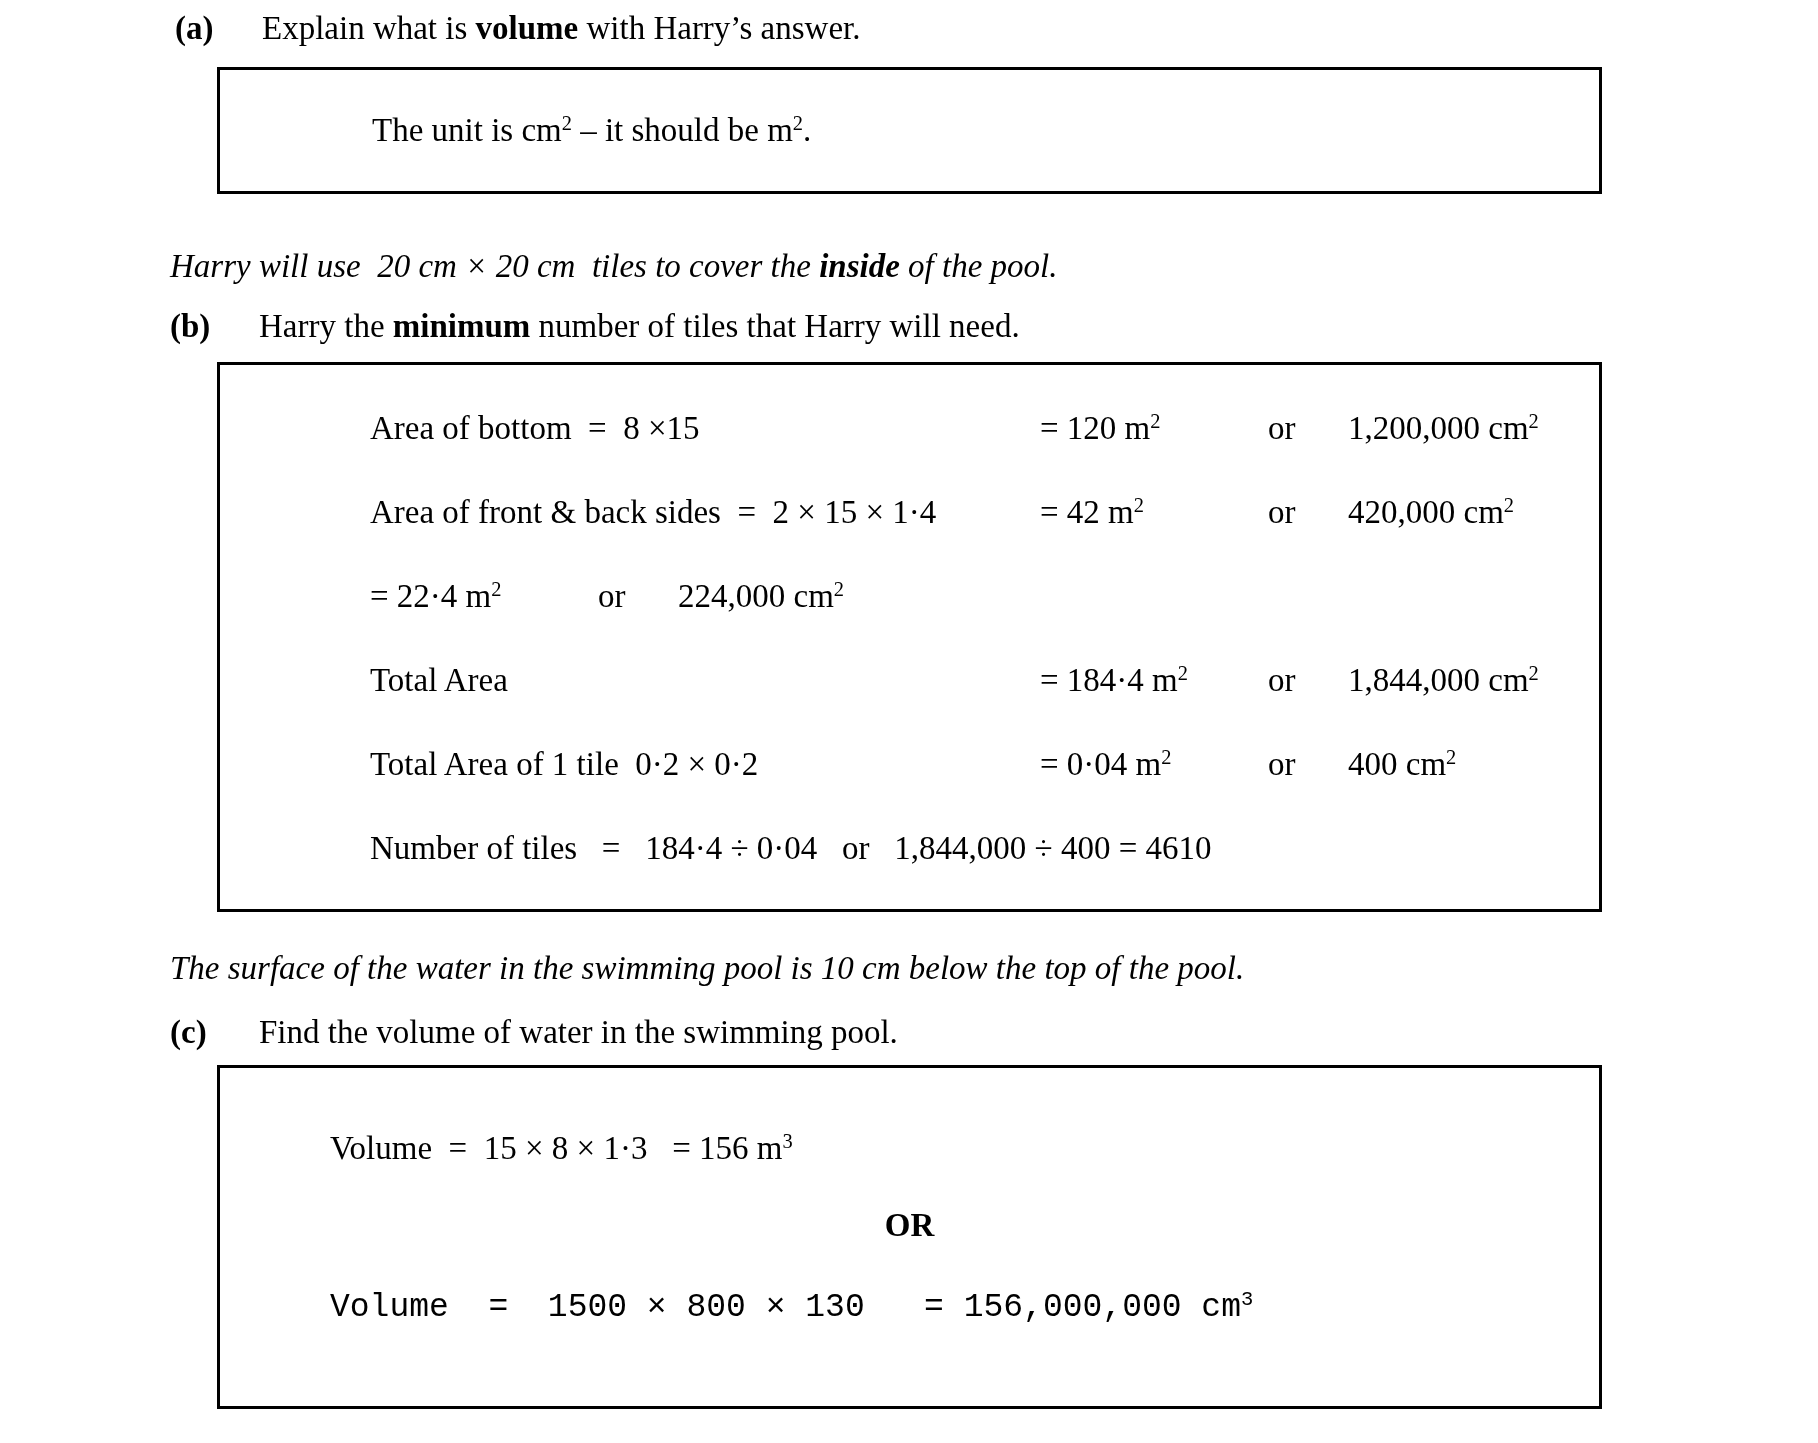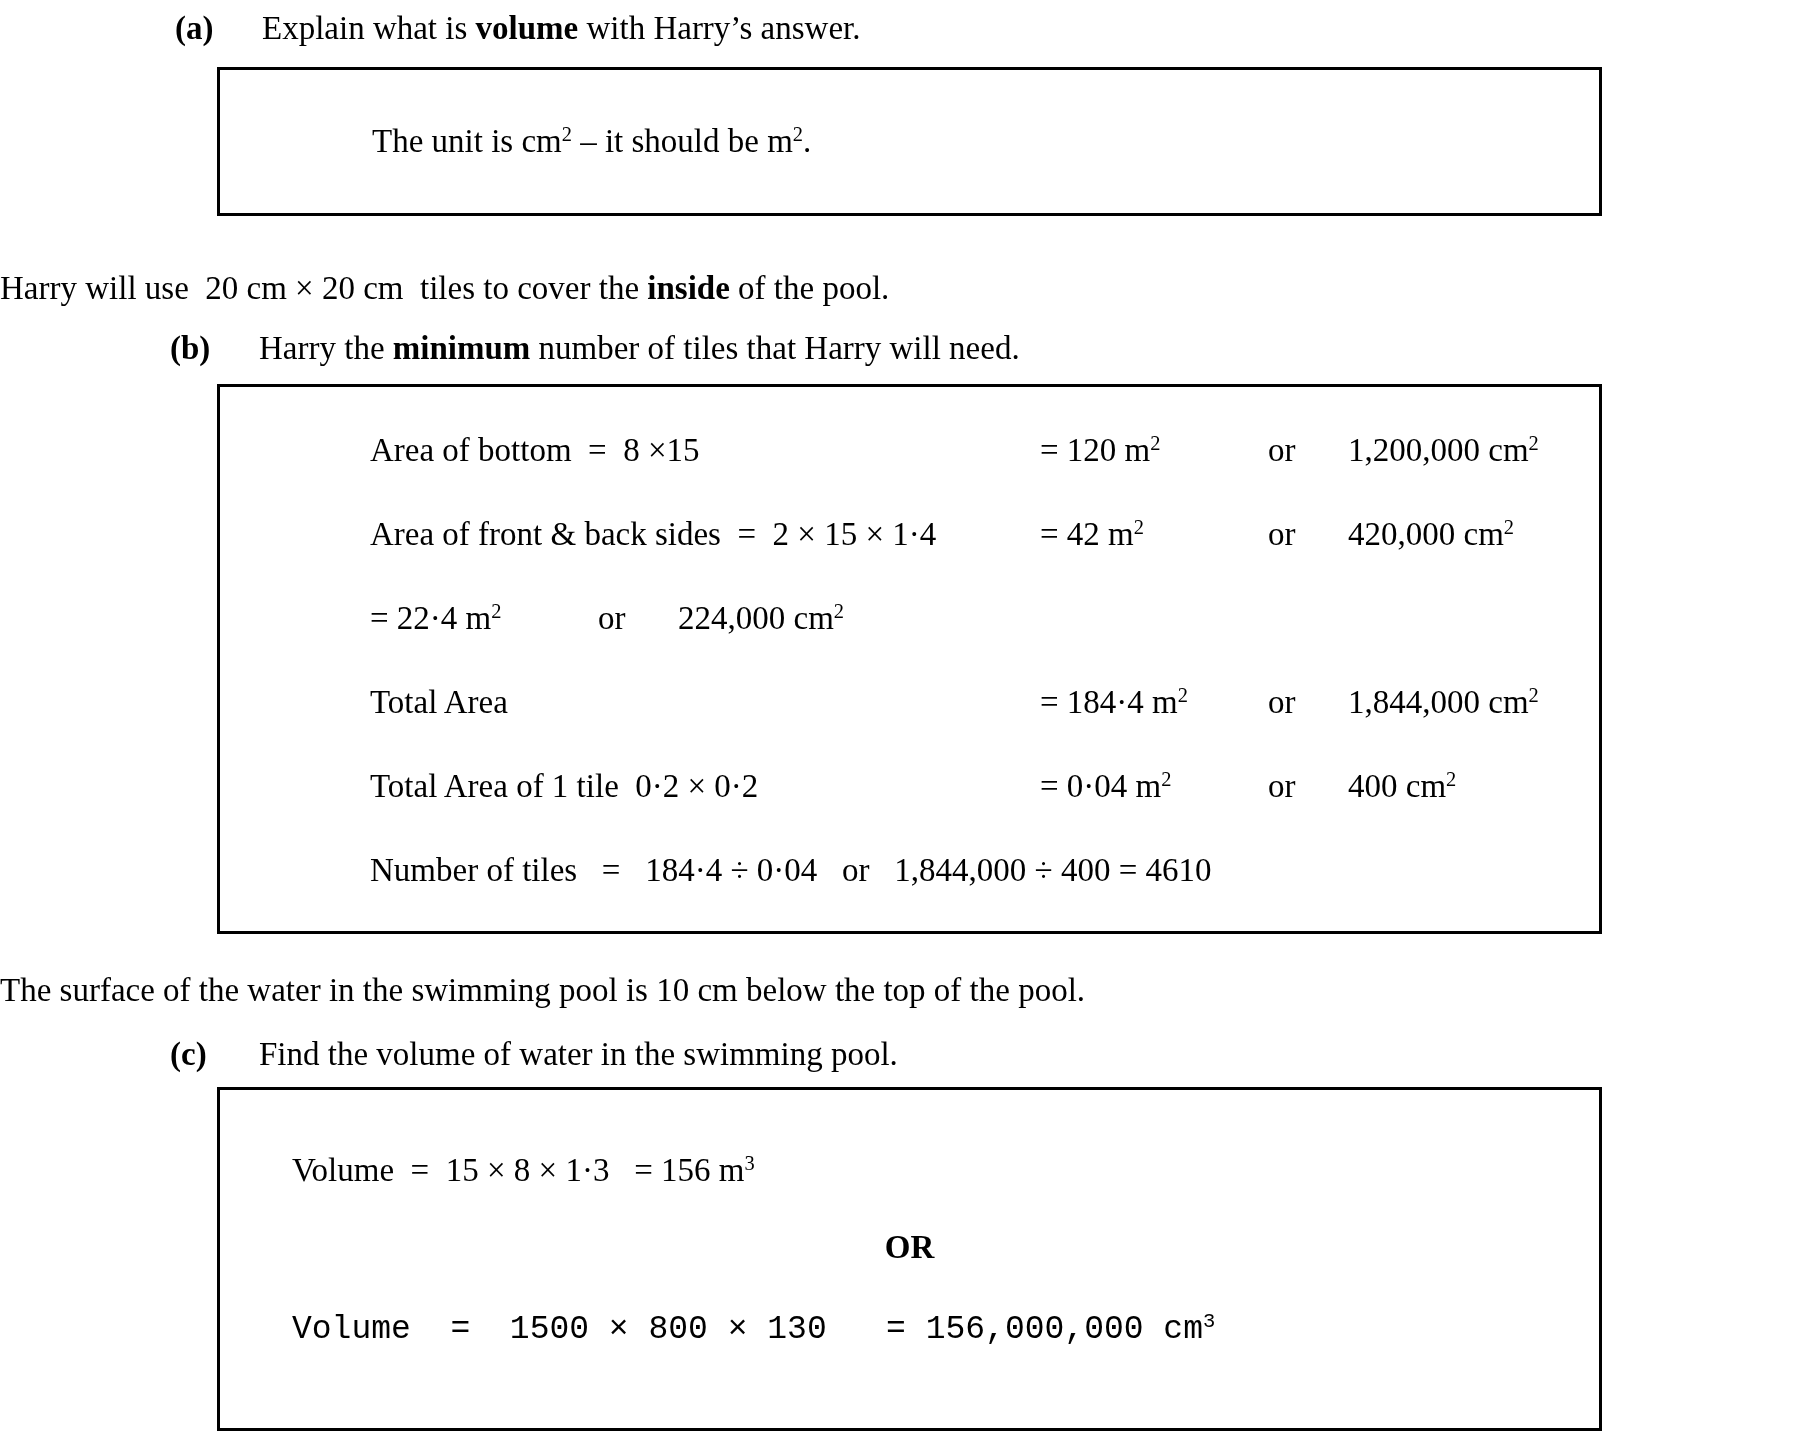--- a/index.html
+++ b/index.html
@@ -17,52 +17,52 @@
   .bold { font-weight: bold; }
   .sup { font-size: 0.62em; vertical-align: 0.52em; line-height: 0; }
 
   .qline { display: flex; line-height: 40px; }
   .marker { font-weight: bold; flex: 0 0 87px; }
   .marker-wide { flex: 0 0 89px; }
   .qline-a { margin: 8px 0 0 175px; }
   .qline-b { margin: 20px 0 0 170px; }
   .qline-c { margin: 24px 0 0 170px; }
 
-  .para { line-height: 40px; }
+  .para { margin-left: 170px; line-height: 40px; font-style: italic; }
   .para-harry { margin-top: 52px; }
   .para-surface { margin-top: 36px; }
 
   .answer-box {
     border: 3px solid #000000;
     margin-left: 217px;
     width: 1385px;
     background: #ffffff;
   }
   .box-a {
     margin-top: 19px;
-    height: 149px;
+    height: 127px;
     display: flex;
     align-items: center;
     padding-left: 152px;
   }
   .box-b {
     margin-top: 16px;
     height: 550px;
     padding: 21px 16px 0 150px;
   }
   .wrow { height: 84px; display: flex; align-items: center; }
   .wrow .c1 { width: 670px; }
   .wrow .c2 { width: 228px; }
   .wrow .c3 { width: 80px; }
   .wrow .c4 { flex: 1; }
   .box-c {
     margin-top: 13px;
     height: 344px;
   }
-  .vol-line { line-height: 48px; padding-left: 72px; }
+  .vol-line { line-height: 48px; padding-left: 110px; }
   .vol-1 { margin-top: 56px; }
   .or-line { margin-top: 29px; line-height: 48px; text-align: center; font-weight: bold; }
   .vol-2 { margin-top: 35px; font-family: Liberation Mono, monospace; }
 </style>
 </head>
 <body>
 
 <div class="qline qline-a">
   <span class="marker">(a)</span>
   <span><span>Explain what is </span><span class="bold">volume</span><span> with Harry’s answer.</span></span>

